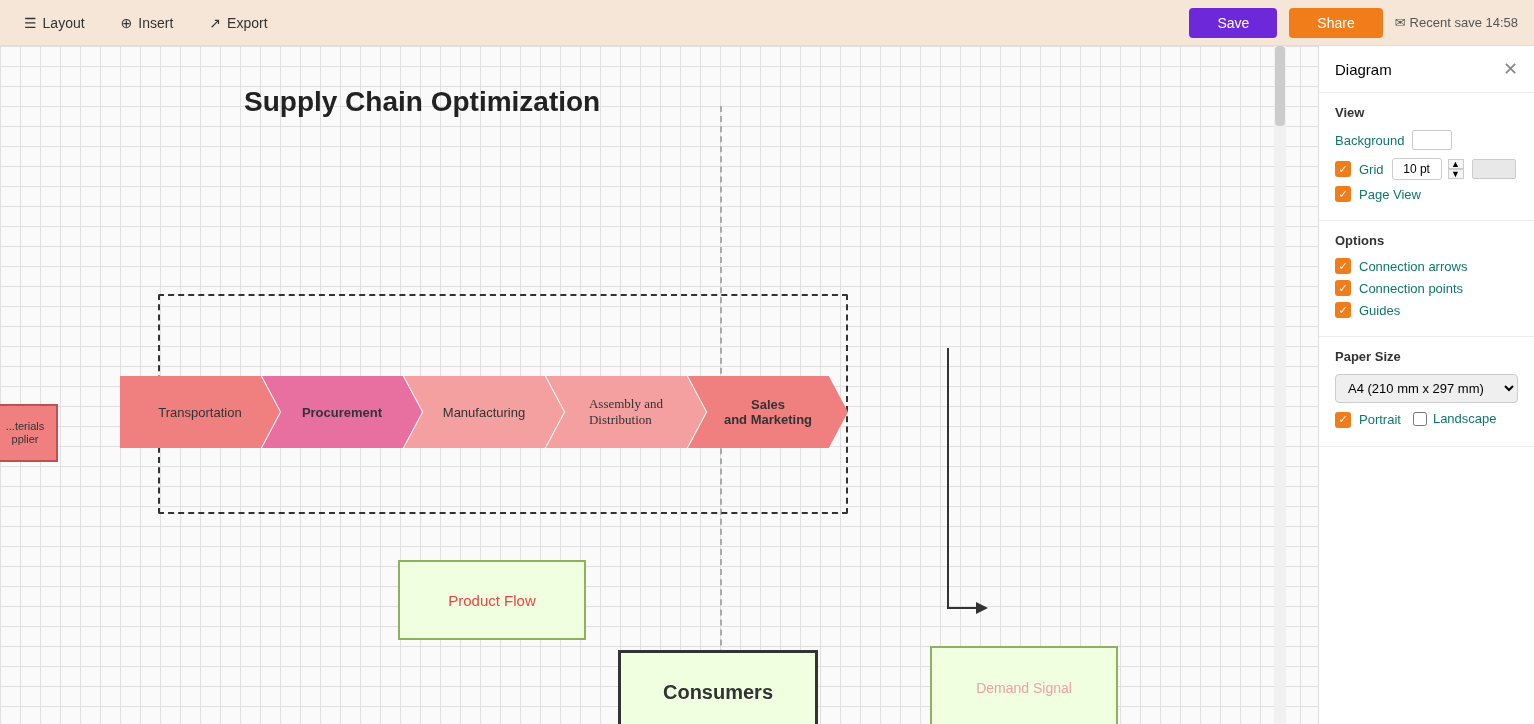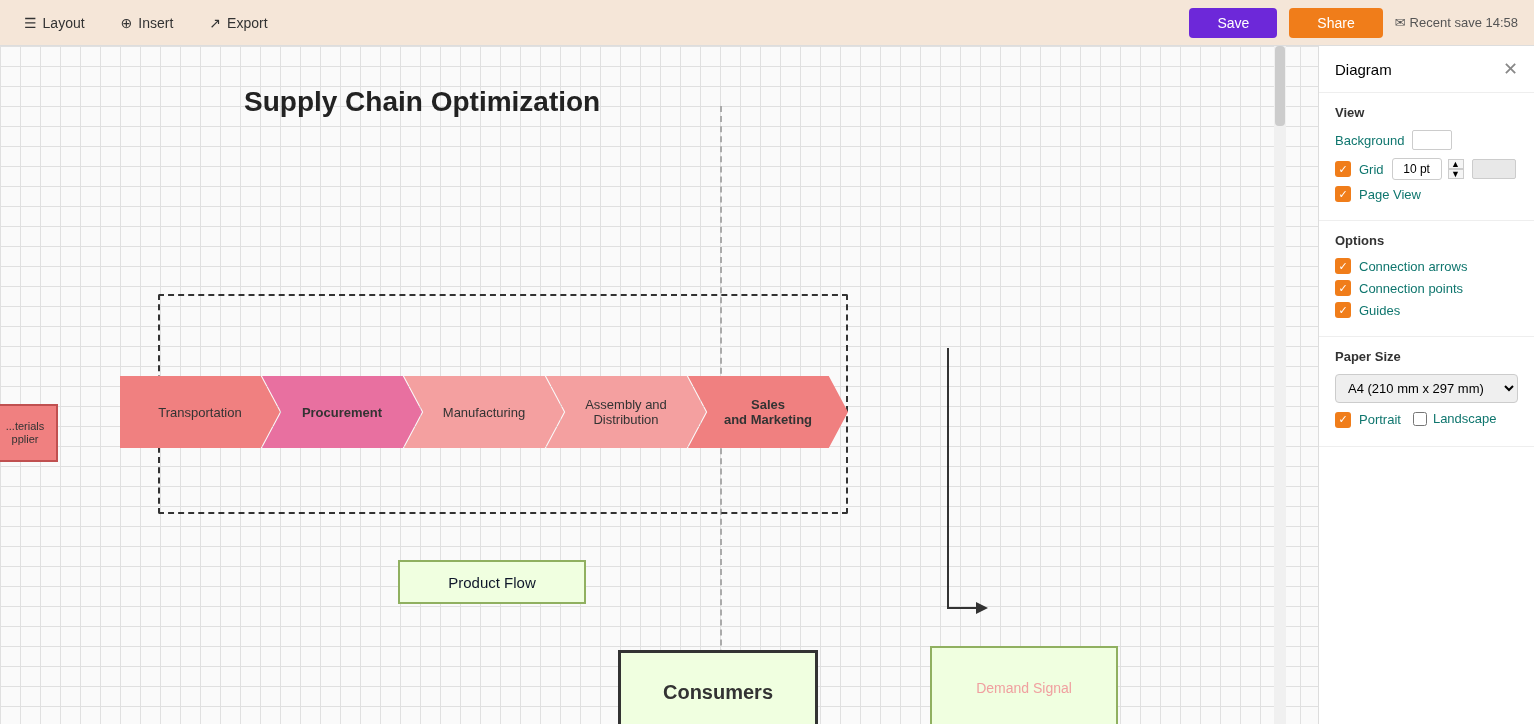--- a/index.html
+++ b/index.html
@@ -88,24 +88,24 @@
 
     .chevron-transport { background: #f08080; }
     .chevron-procurement { background: #e870a0; font-weight: bold; }
     .chevron-manufacturing { background: #f4a0a0; }
     .chevron-assembly { background: #f4a0a0; }
     .chevron-sales { background: #f08080; }
 
     
     .product-flow-box {
       position: absolute; top: 514px; left: 398px;
-      width: 188px; height: 44px;
+      width: 188px; height: 80px;
       background: #f0ffe0; border: 2px solid #90b060;
       display: flex; align-items: center; justify-content: center;
-      font-size: 15px; color: #0f172a;
+      font-size: 15px; color: #ef4444;
     }
 
     
     .consumers-box {
       position: absolute; top: 604px; left: 618px;
       width: 200px; height: 84px;
       background: #f0ffe0; border: 3px solid #333;
       display: flex; align-items: center; justify-content: center;
       font-size: 20px; font-weight: bold; color: #333;
     }
@@ -233,21 +233,21 @@
 
       <div class="chevron chevron-procurement">
         <span>Procurement</span>
       </div>
 
       <div class="chevron chevron-manufacturing">
         <span>Manufacturing</span>
       </div>
 
       <div class="chevron chevron-assembly">
-        <span style="text-align:center;">Assembly and<br>Distribution</span>
+        <span style="text-align:left;font-family:Liberation Serif, serif;">Assembly and<br>Distribution</span>
       </div>
 
       <div class="chevron chevron-sales">
         <span style="text-align:center;font-weight:bold;">Sales<br>and Marketing</span>
       </div>
     </div>
 
     <svg class="arrow-line" viewBox="0 0 150 300" xmlns="http://www.w3.org/2000/svg">
       <polyline points="70,0 70,260 100,260" stroke="#333" stroke-width="2" fill="none"></polyline>
       <polygon points="98,254 110,260 98,266" fill="#333"></polygon>

